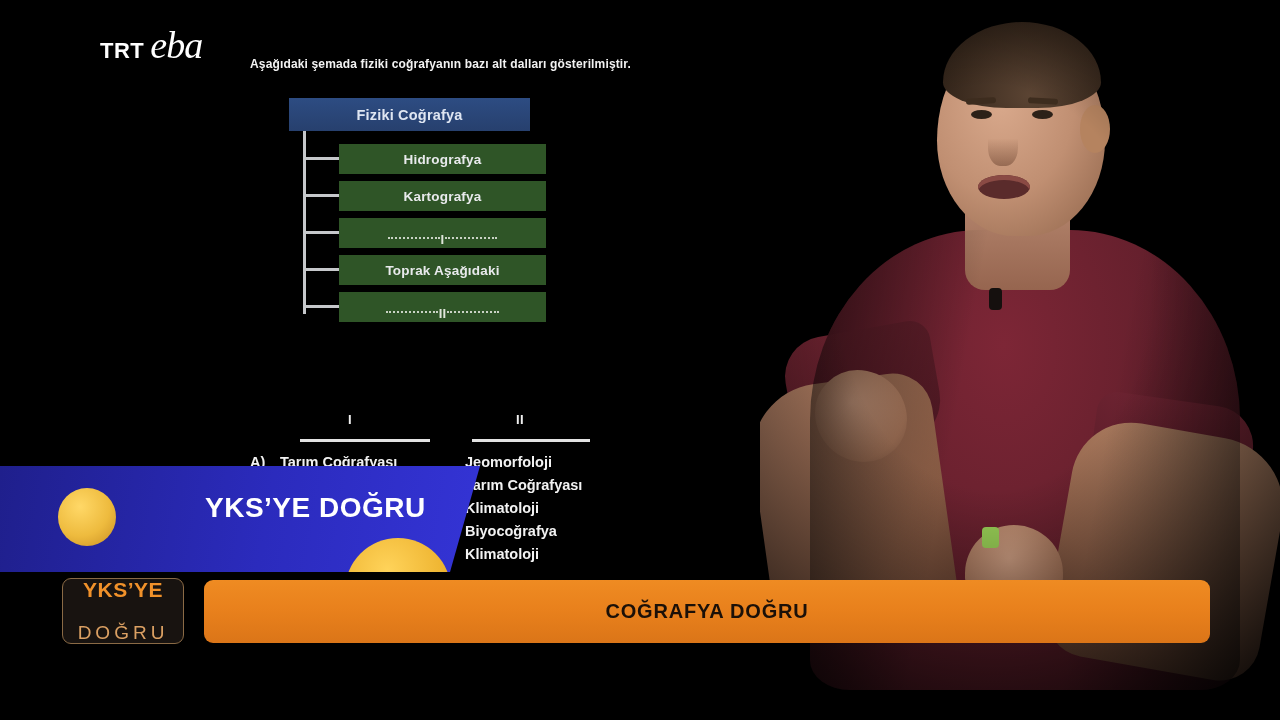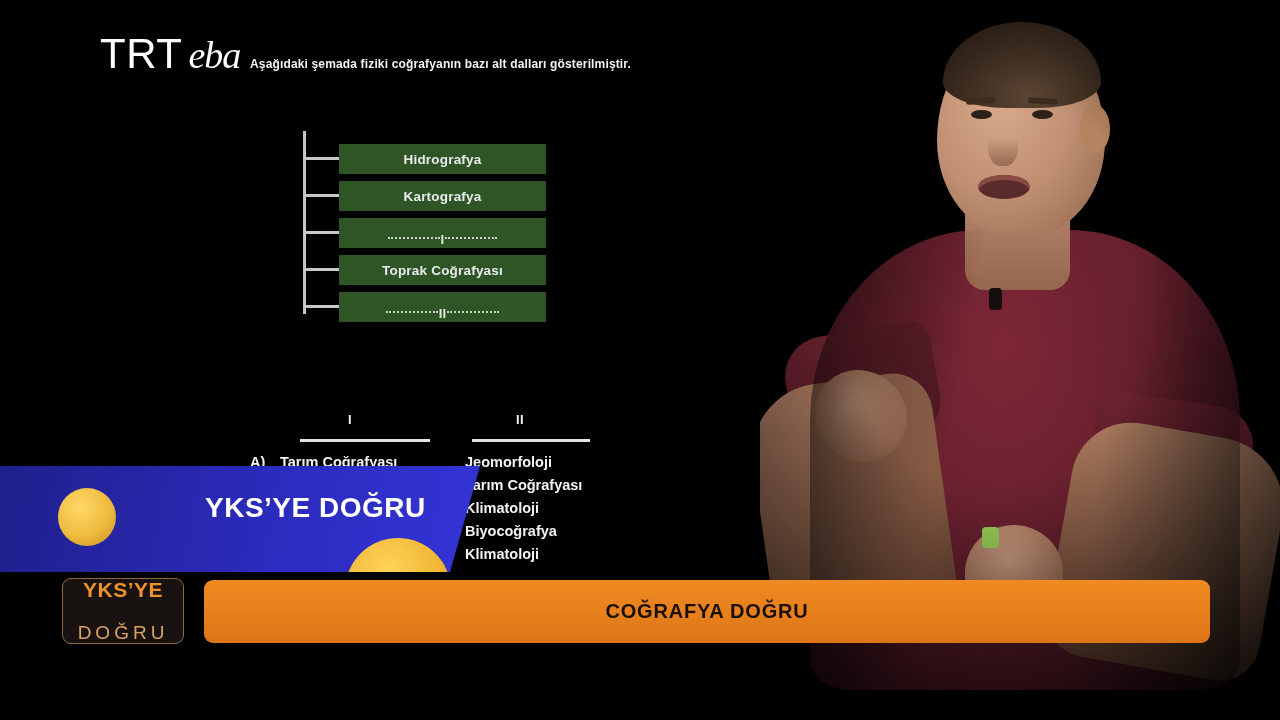--- a/index.html
+++ b/index.html
@@ -9,21 +9,21 @@
     position:relative;
   }
 
   
   #trt-logo {
     position:absolute; left:100px; top:30px;
     display:flex; align-items:baseline; gap:6px;
     color:#fff; user-select:none;
   }
   #trt-logo .trt {
-    font-size:42px; font-weight:normal; letter-spacing:0.5px;
+    font-size:22px; font-weight:bold; letter-spacing:0.5px;
   }
   #trt-logo .eba {
     font-family:"Liberation Serif", serif;
     font-size:38px; font-style:italic; font-weight:400;
     letter-spacing:-1px; line-height:0.8;
   }
 
   
   #slide { position:absolute; left:0; top:0; width:720px; height:600px; }
 
@@ -323,39 +323,42 @@
 
     <div id="connectors">
       <div class="vline"></div>
       <div class="hline h1"></div>
       <div class="hline h2"></div>
       <div class="hline h3"></div>
       <div class="hline h4"></div>
       <div class="hline h5"></div>
     </div>
 
+    <div class="node root">
+      <span>Fiziki Coğrafya</span>
+    </div>
 
     <div class="node leaf leaf-2">
       <span>Kartografya</span>
     </div>
 
     <div class="node leaf leaf-1">
       <span>Hidrografya</span>
     </div>
 
     <div class="node leaf leaf-3">
       <span class="blank-label">
         <span class="dots-l"></span>
         <span class="rn">I</span>
         <span class="dots-r"></span>
       </span>
     </div>
 
     <div class="node leaf leaf-4">
-      <span>Toprak Coğrafyası</span>
+      <span>Toprak Aşağıdaki</span>
     </div>
 
     <div class="node leaf leaf-5">
       <span class="blank-label">
         <span class="dots-l"></span>
         <span class="rn">II</span>
         <span class="dots-r"></span>
       </span>
     </div>
   </div>

